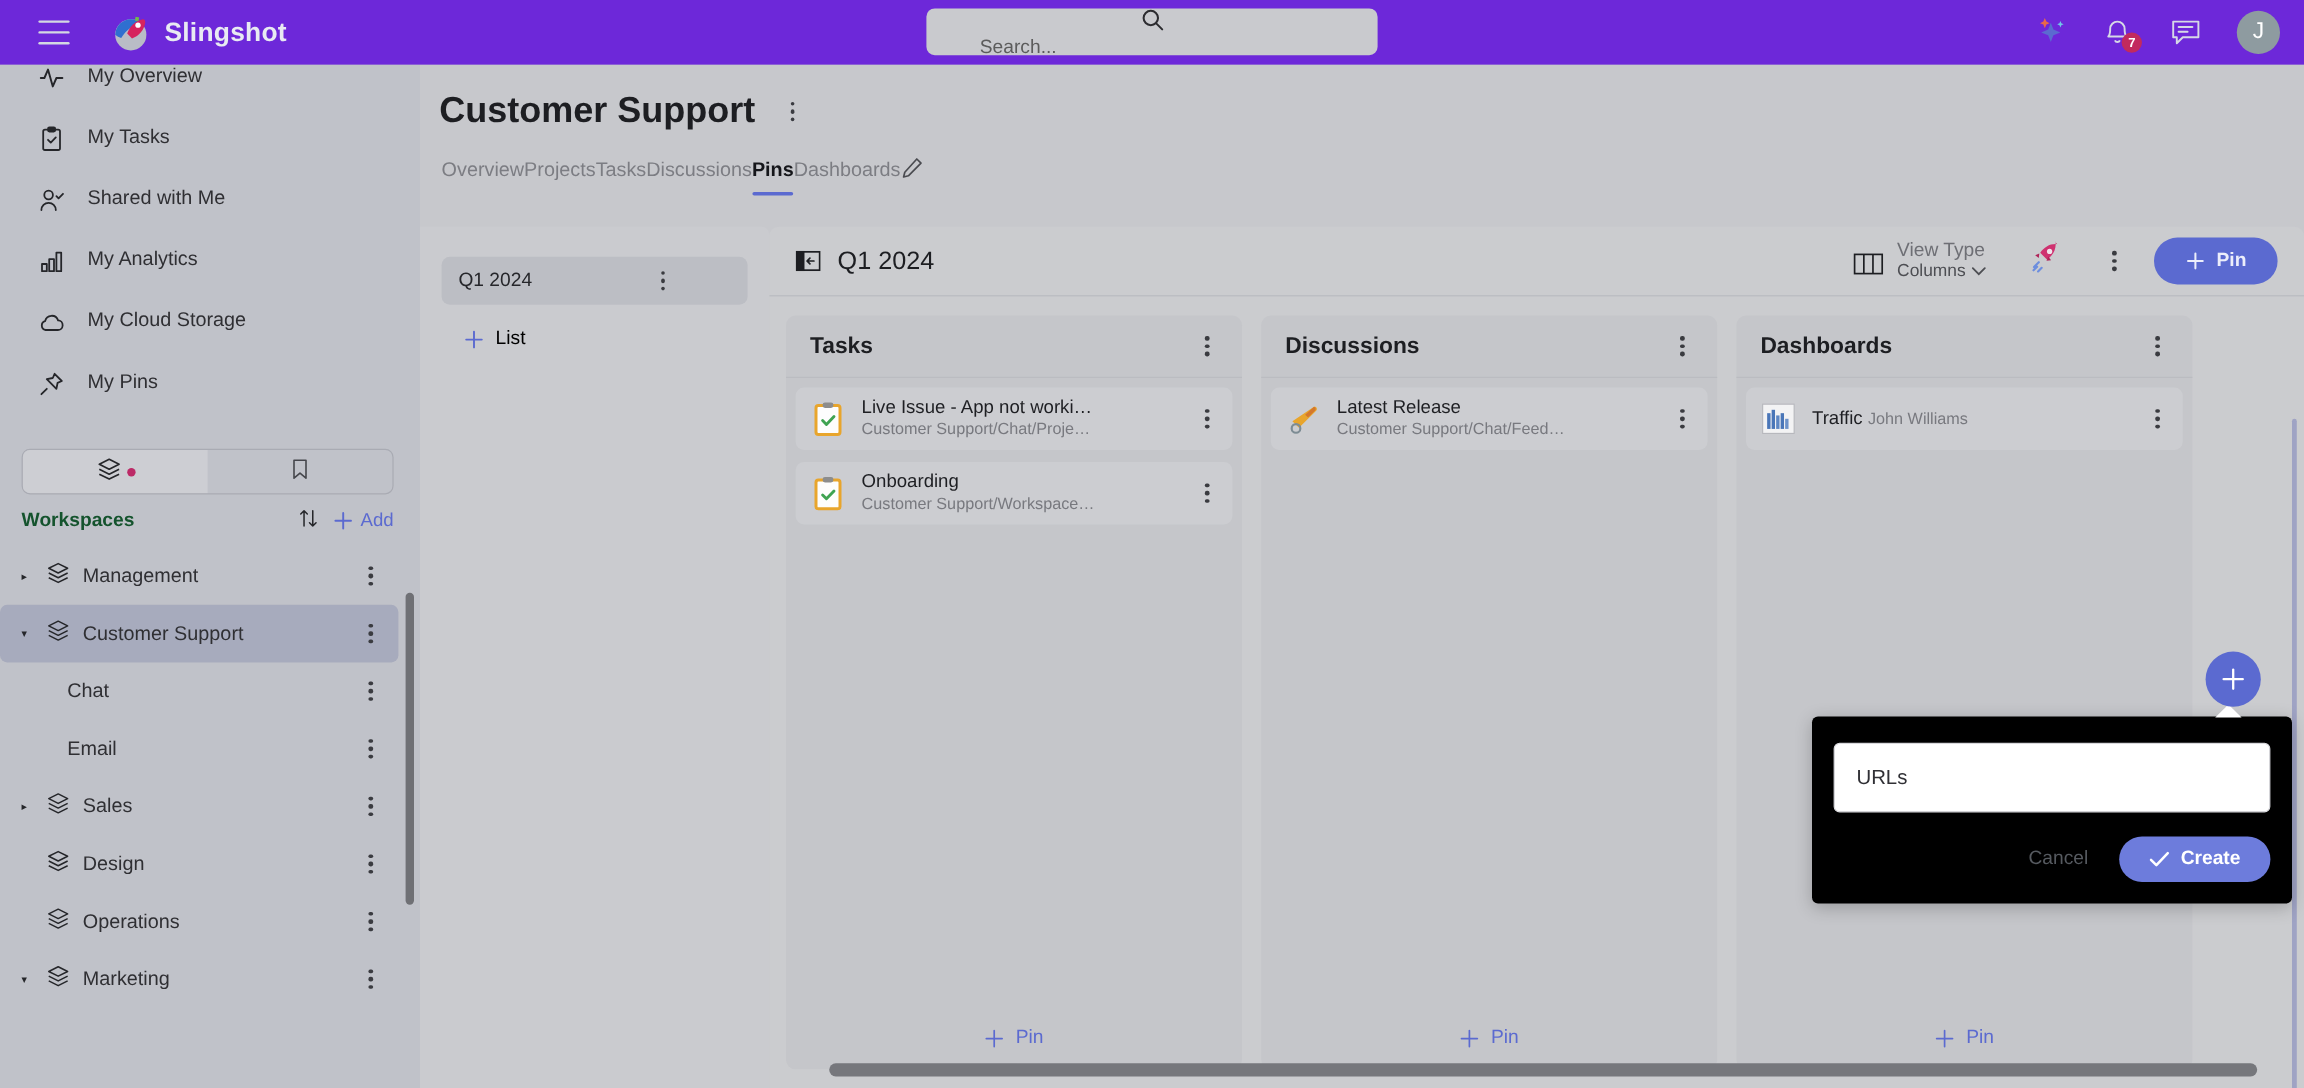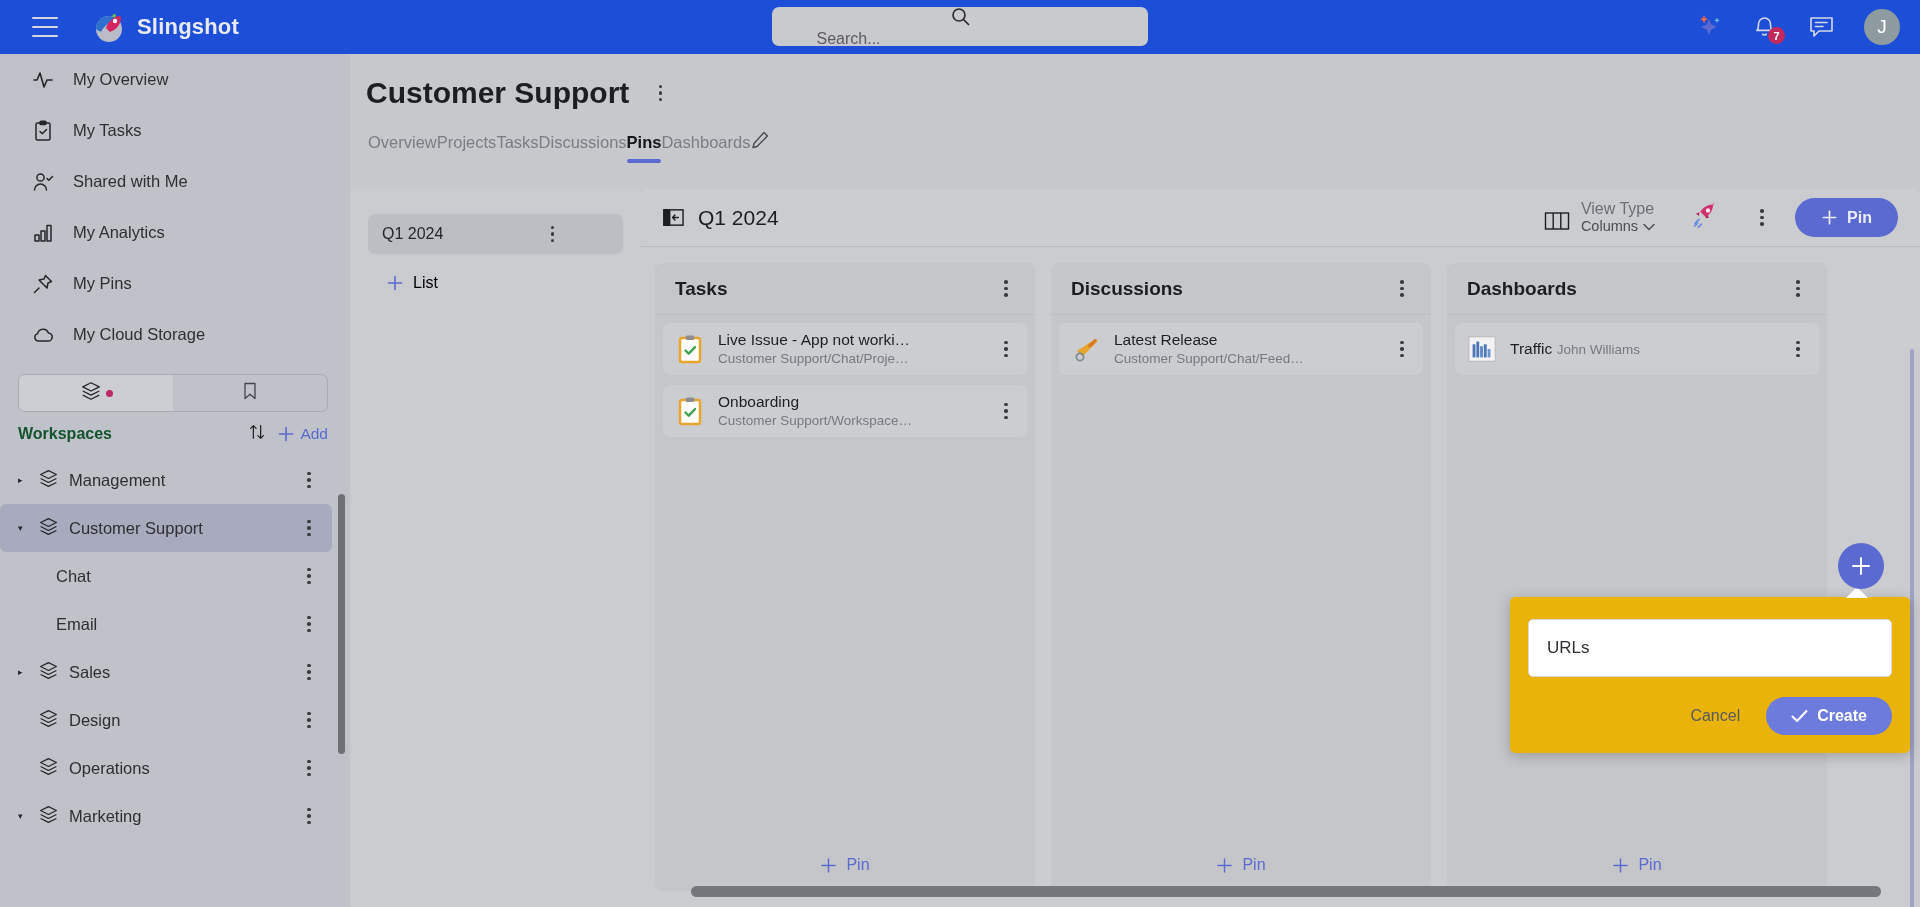--- a/index.html
+++ b/index.html
@@ -7,21 +7,21 @@
     width: 1920px; height: 907px;
     font-family: "Liberation Sans", sans-serif;
     background: #c7c8cc;
     overflow: hidden;
   }
   body { position: relative; }
 
   
   .topbar {
     position: absolute; top: 0; left: 0; width: 1920px; height: 54px;
-    background: #1d4ed8; display: flex; align-items: center;
+    background: #6d28d9; display: flex; align-items: center;
   }
   .hamburger { margin-left: 32px; width: 26px; height: 20px;
     display: flex; flex-direction: column; justify-content: space-between; cursor: pointer; }
   .hamburger span { display: block; height: 2px; background: #d4d7e2; border-radius: 1px; }
   .brand { display: flex; align-items: center; margin-left: 34px; gap: 11px; }
   .brand-logo { width: 34px; height: 34px; position: relative; }
   .brand-name { color: #e8eaf2; font-size: 22px; font-weight: bold; letter-spacing: .2px; }
 
   .search-wrap {
     position: absolute; left: 772px; top: 7px; width: 376px; height: 39px;
@@ -44,21 +44,21 @@
     width: 36px; height: 36px; border-radius: 50%; background: #8e9ba0; color: #fff;
     display: flex; align-items: center; justify-content: center; font-size: 19px; cursor: pointer;
   }
 
   
   .sidebar {
     position: absolute; left: 0; top: 54px; width: 350px; height: 853px;
     background: #c0c2c9; overflow: hidden;
   }
   .nav-item {
-    height: 51px; display: flex; align-items: center; padding-left: 32px; gap: 19px; cursor: pointer;
+    height: 51px; display: flex; padding-left: 32px; gap: 19px; cursor: pointer;
   }
   .nav-item .lbl { font-size: 16.5px; color: #2f2f33; }
   .nav-ico { width: 22px; height: 22px; display:flex; align-items:center; justify-content:center; }
 
   .seg {
     margin: 14px 22px 0 18px; height: 38px; border: 1px solid #a9abb3; border-radius: 7px;
     display: flex; overflow: hidden; background: #c0c2c9;
   }
   .seg > div { flex: 1; display: flex; align-items: center; justify-content: center; cursor: pointer; position: relative; }
   .seg .on { background: #cdced3; }
@@ -153,21 +153,21 @@
   .vscroll-right {
     position: absolute; right: 6px; top: 160px; width: 4px; height: 600px; background: #9fa3c4; border-radius: 3px;
   }
 
   
   .fab {
     position: absolute; right: 36px; top: 489px; width: 46px; height: 46px; border-radius: 50%;
     background: #5b6ad0; display: flex; align-items: center; justify-content: center; cursor: pointer; z-index: 30;
   }
   .popup {
-    position: absolute; right: 10px; top: 543px; width: 400px; background: #eab308;
+    position: absolute; right: 10px; top: 543px; width: 400px; background: #000000;
     border-radius: 5px; box-shadow: 0 3px 14px rgba(0,0,0,.22); padding: 22px 18px 18px 18px; z-index: 25;
   }
   .popup::before {
     content: ""; position: absolute; right: 42px; top: -10px;
     border-left: 11px solid transparent; border-right: 11px solid transparent; border-bottom: 11px solid #fff;
   }
   .popup-input {
     width: 100%; height: 58px; border: 1px solid #d8d8dc; border-radius: 5px; outline: none;
     padding: 0 18px; font-family: "Liberation Sans", sans-serif; font-size: 17px; color: #303035; background: #fff;
   }
@@ -278,34 +278,34 @@
         <rect x="9" y="9" width="4" height="10"></rect>
         <rect x="15" y="3.5" width="4" height="15.5"></rect>
       </svg>
       </span>
     <span class="lbl">My Analytics</span>
   </div>
 
   <div class="nav-item">
     <span class="nav-ico">
       <svg width="22" height="22" viewBox="0 0 22 22" fill="none" stroke="#25262a" stroke-width="1.5" stroke-linejoin="round">
-        <path d="M13.5 2.5l6 6-3.5 1.5-1 5-8-8 5-1z"></path>
-        <line x1="7" y1="15" x2="2.5" y2="19.5" stroke-linecap="round"></line>
+        <path d="M6 17h10a4 4 0 0 0 .4-8A5.6 5.6 0 0 0 5.6 9.6 3.8 3.8 0 0 0 6 17z"></path>
       </svg>
       </span>
-    <span class="lbl">My Pins</span>
+    <span class="lbl">My Cloud Storage</span>
   </div>
 
   <div class="nav-item">
     <span class="nav-ico">
       <svg width="22" height="22" viewBox="0 0 22 22" fill="none" stroke="#25262a" stroke-width="1.5" stroke-linejoin="round">
-        <path d="M6 17h10a4 4 0 0 0 .4-8A5.6 5.6 0 0 0 5.6 9.6 3.8 3.8 0 0 0 6 17z"></path>
+        <path d="M13.5 2.5l6 6-3.5 1.5-1 5-8-8 5-1z"></path>
+        <line x1="7" y1="15" x2="2.5" y2="19.5" stroke-linecap="round"></line>
       </svg>
       </span>
-    <span class="lbl">My Cloud Storage</span>
+    <span class="lbl">My Pins</span>
   </div>
 
   <div class="seg">
     <div class="on">
       <span>
         <svg width="22" height="22" viewBox="0 0 24 24" fill="none" stroke="#25262a" stroke-width="1.5" stroke-linejoin="round">
           <path d="M12 3l9 4.5-9 4.5-9-4.5z"></path>
             <path d="M3 12l9 4.5 9-4.5"></path>
             <path d="M3 16.5L12 21l9-4.5"></path>
         </svg></span>

